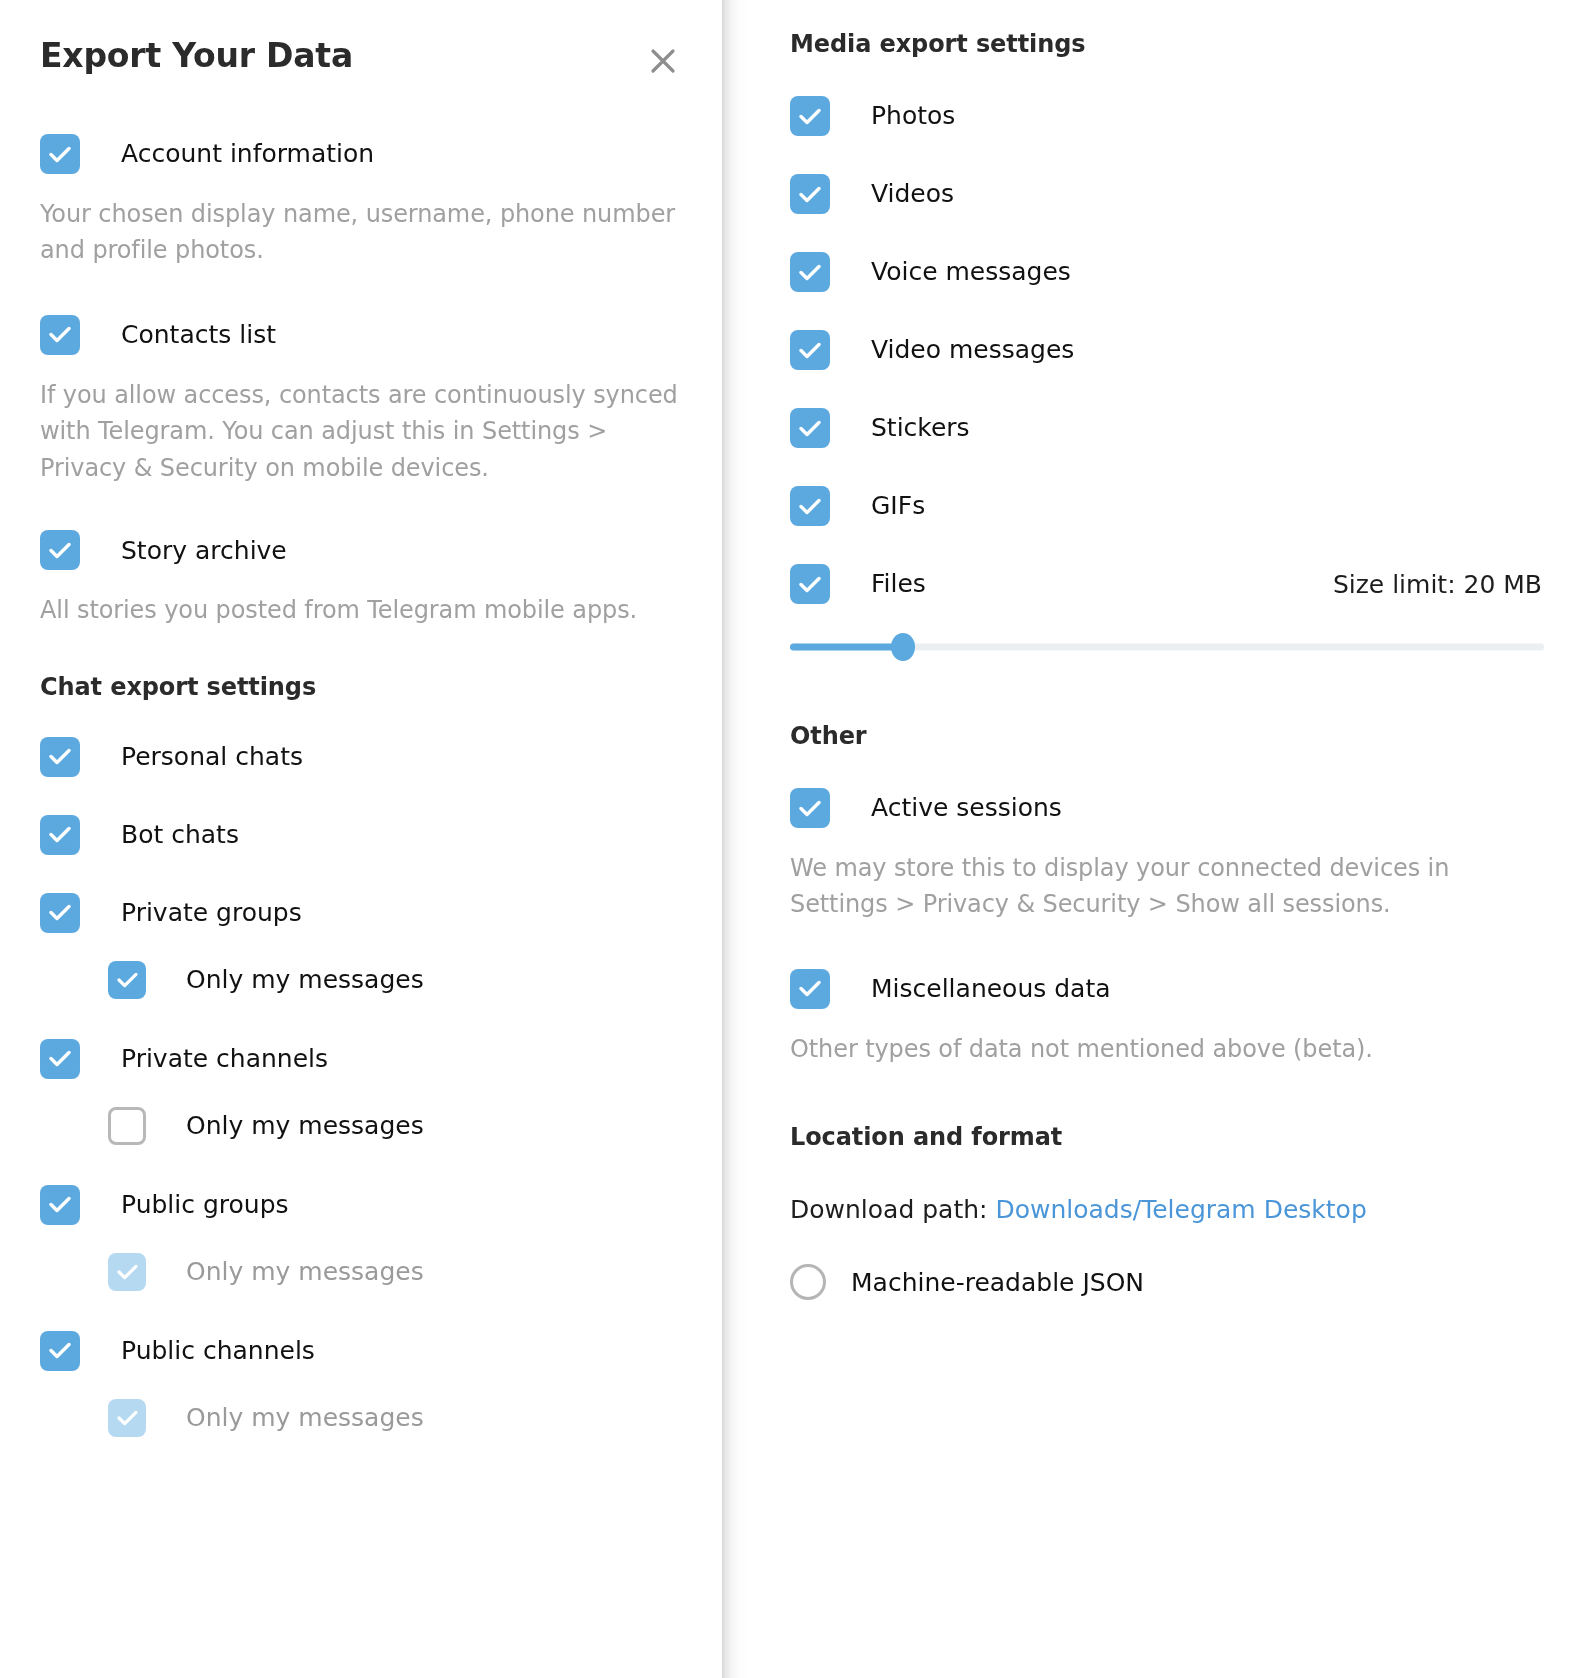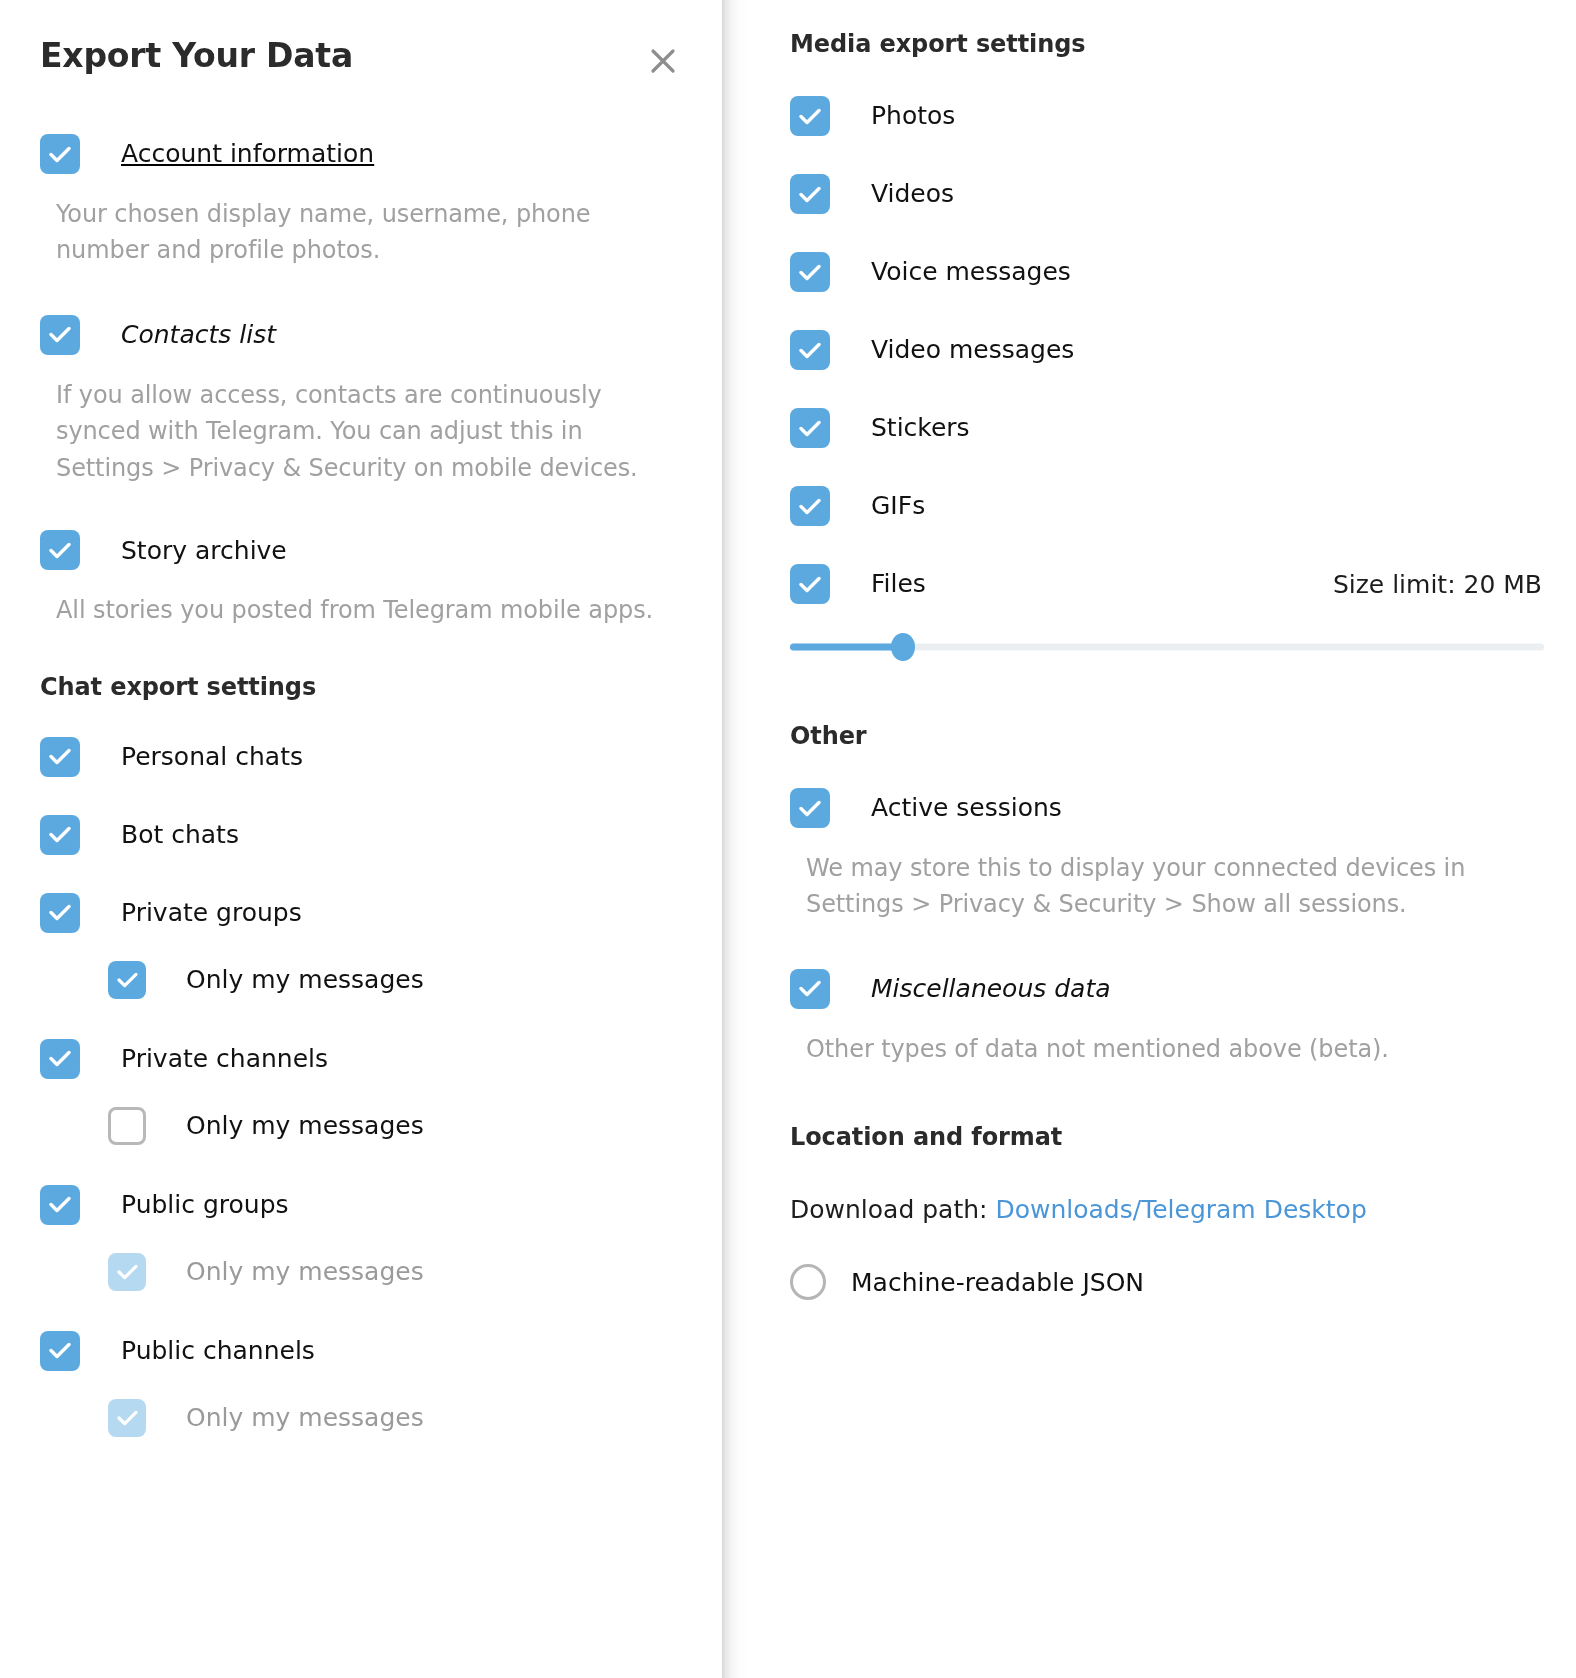--- a/index.html
+++ b/index.html
@@ -213,29 +213,29 @@
 
   
   .dlpath {
     font-size: 25px;
     color: #1d1d1d;
   }
   .dlpath-link {
     color: #4a96d8;
     cursor: pointer;
   }
-  .mt-22 { margin-top: 22px; margin-left: 16px; }
+  .mt-22 { margin-top: 22px; }
   .mt-28 { margin-top: 28px; }
   .mt-30 { margin-top: 30px; }
   .mt-36 { margin-top: 36px; }
   .mt-38 { margin-top: 38px; }
   .mt-40 { margin-top: 40px; }
   .mt-44 { margin-top: 44px; }
-  .mt-46 { margin-top: 46px; font-style: italic; }
-  .mt-50 { margin-top: 50px; text-decoration: underline; }
+  .mt-46 { margin-top: 46px; }
+  .mt-50 { margin-top: 50px; }
   .mt-56 { margin-top: 56px; }
   .mt-60 { margin-top: 60px; }
 </style>
 </head>
 <body>
 
 <div id="root">
 
   <div class="left-panel">
     <div class="left-inner">

